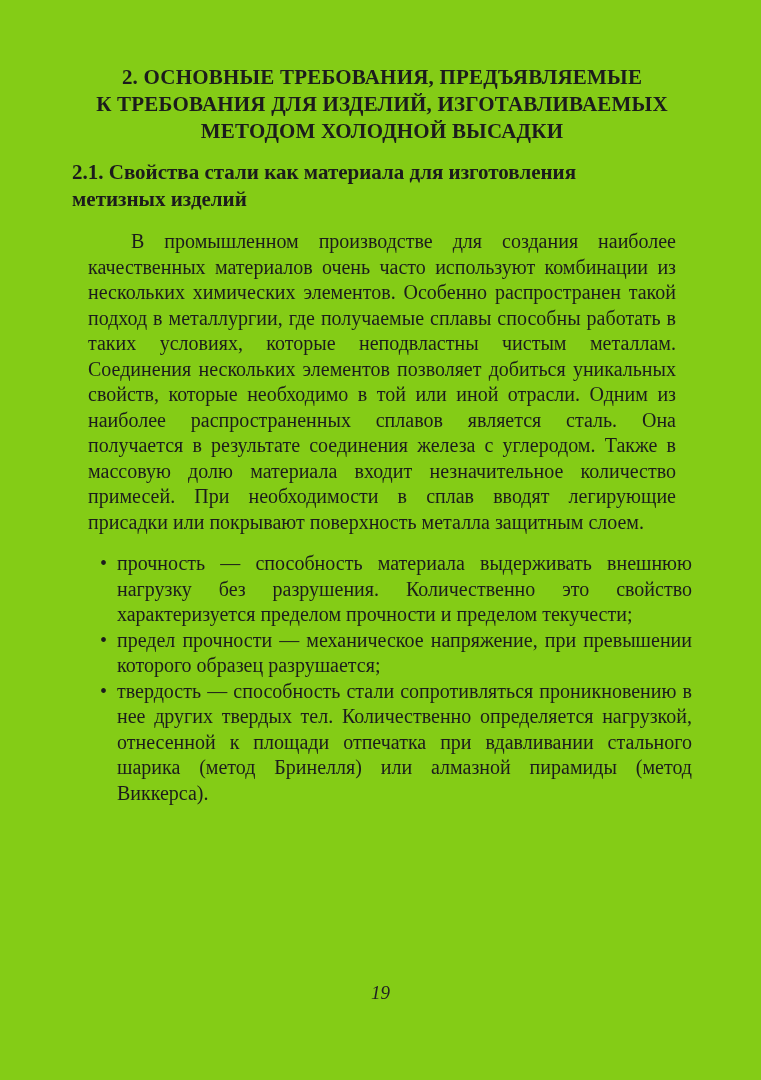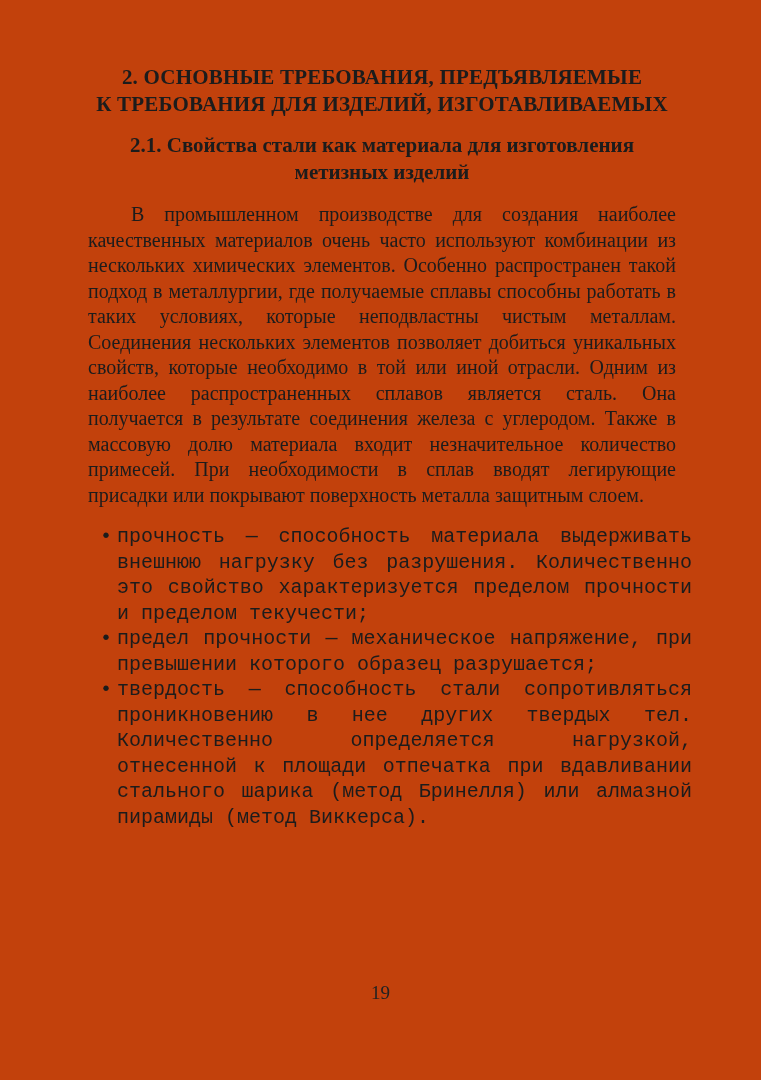--- a/index.html
+++ b/index.html
@@ -5,37 +5,36 @@
   html, body {
     margin: 0;
     padding: 0;
     background: #fcfcfa;
   }
   .page {
     position: relative;
     width: 761px;
     height: 1080px;
     box-sizing: border-box;
-    background: #c2410c;
+    background: #84cc16;
     color: #1c1c1c;
     font-family: "Liberation Serif", "DejaVu Serif", serif;
     padding: 64px 69px 0 72px;
     overflow: hidden;
   }
   .chapter-heading {
     font-size: 21px;
     font-weight: bold;
     text-align: center;
     line-height: 27px;
     letter-spacing: 0.2px;
   }
   .section-heading {
     font-size: 21px;
     font-weight: bold;
-    text-align: center;
     line-height: 27px;
     margin-top: 14px;
   }
   .body-text {
     margin-top: 15px;
   }
   .body-text p {
     margin: 16px;
     font-size: 20px;
     line-height: 25.5px;
@@ -46,47 +45,48 @@
     list-style: none;
     margin: 0;
     padding: 0 0 0 28px;
   }
   ul.props li {
     position: relative;
     font-size: 20px;
     line-height: 25.5px;
     text-align: justify;
     padding-left: 17px;
-    font-family: Liberation Mono, monospace;
   }
   ul.props li::before {
     content: "\2022";
     position: absolute;
     left: 0;
     top: 0;
     font-size: 20px;
   }
   .page-number {
     position: absolute;
     left: 0;
     right: 0;
     bottom: 76px;
     text-align: center;
     font-size: 19px;
     color: #222;
+    font-style: italic;
   }
 </style>
 </head>
 <body>
 
 <div class="page">
 
   <div class="chapter-heading">
     <div>2. ОСНОВНЫЕ ТРЕБОВАНИЯ, ПРЕДЪЯВЛЯЕМЫЕ</div>
     <div>К ТРЕБОВАНИЯ ДЛЯ ИЗДЕЛИЙ, ИЗГОТАВЛИВАЕМЫХ</div>
+    <div>МЕТОДОМ ХОЛОДНОЙ ВЫСАДКИ</div>
   </div>
 
   <div class="section-heading">
     <div>2.1. Свойства стали как материала для изготовления</div>
     <div>метизных изделий</div>
   </div>
 
   <div class="body-text">
     <p>В промышленном производстве для создания наиболее качественных материалов очень часто используют комбинации из нескольких химических элементов. Особенно распространен такой подход в металлургии, где получаемые сплавы способны работать в таких условиях, которые неподвластны чистым металлам. Соединения нескольких элементов позволяет добиться уникальных свойств, которые необходимо в той или иной отрасли. Одним из наиболее распространенных сплавов является сталь. Она получается в результате соединения железа с углеродом. Также в массовую долю материала входит незначительное количество примесей. При необходимости в сплав вводят легирующие присадки или покрывают поверхность металла защитным слоем.</p>
 

